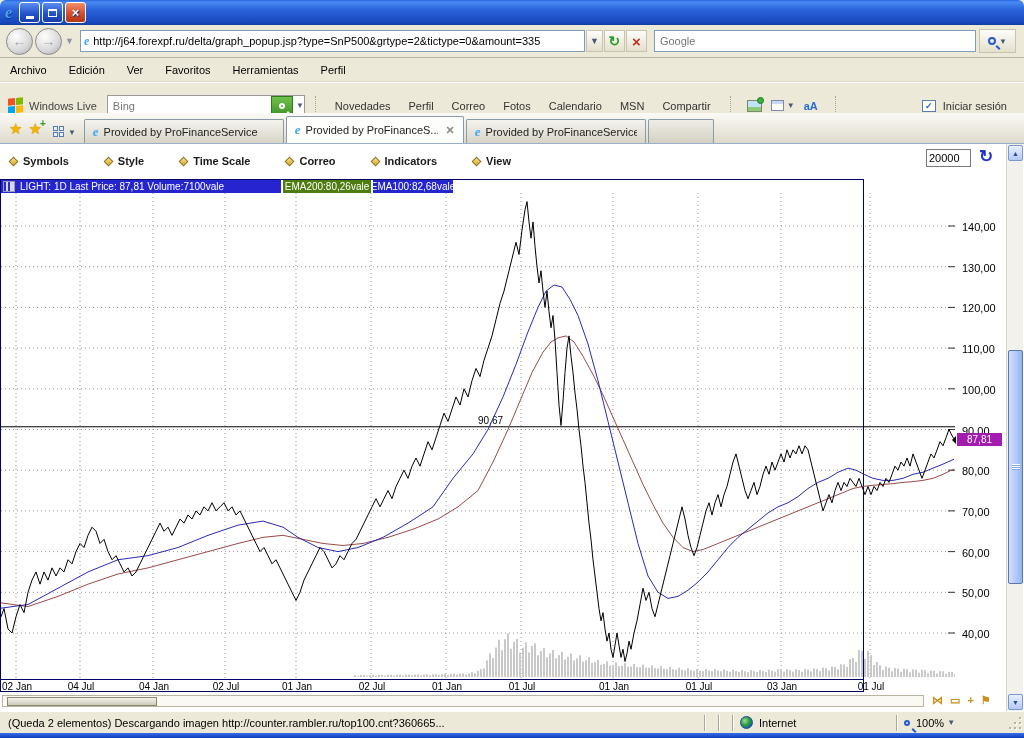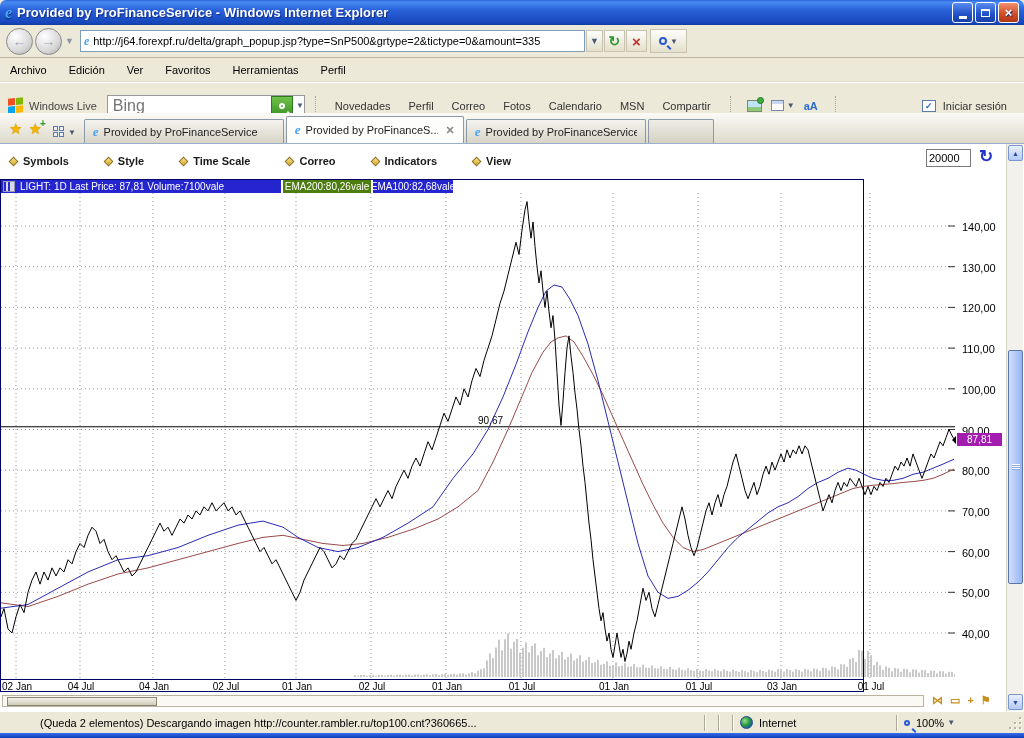--- a/index.html
+++ b/index.html
@@ -53,21 +53,21 @@
   .menu-item { margin-right:22px; color:#000; cursor:default; }
 
   
   .livebar { position:absolute; left:0; top:82px; width:1024px; height:47px; background:#ece9d8;
     border-top:1px solid #fff; border-bottom:1px solid #b0ac98; display:flex; align-items:center; padding:0 8px; }
   .wl-flag { width:15px; height:15px; display:grid; grid-template-columns:7px 7px; grid-template-rows:7px 7px; gap:1px; transform:skewY(-6deg); margin-right:6px; }
   .wl-flag i:nth-child(1){background:#f25022;} .wl-flag i:nth-child(2){background:#7fba00;}
   .wl-flag i:nth-child(3){background:#00a4ef;} .wl-flag i:nth-child(4){background:#ffb900;}
   .wl-brand { color:#444; margin-right:10px; }
   .bingbox { width:198px; height:22px; background:#fff; border:1px solid #9a9a9a; display:flex; align-items:center; padding-left:5px; }
-  .bingbox input { flex:1; border:none; outline:none; font-size:16px; color:#9a9a9a; background:transparent; font-family:"Liberation Sans",sans-serif; min-width:0;}
+  .bingbox input { flex:1; border:none; outline:none; font-size:11px; color:#9a9a9a; background:transparent; font-family:"Liberation Sans",sans-serif; min-width:0;}
   .bing-btn { width:22px; height:20px; background:linear-gradient(#6fc24a,#3f9426); border:1px solid #2f7a1a; display:flex; align-items:center; justify-content:center; }
   .bing-btn .mag { width:6px; height:6px; }
   .live-sep { width:1px; height:20px; border-left:1px dotted #a8a494; margin:0 10px; }
   .live-link { margin:0 9px; color:#333; cursor:pointer; white-space:nowrap; }
   .live-iconbtn { width:24px; height:22px; display:flex; align-items:center; justify-content:center; margin:0 2px; }
   .pic-icon { width:15px; height:12px; background:linear-gradient(#bfe3f7 55%,#8ec97a 55%); border:1px solid #7a8a6a; position:relative; }
   .pic-icon::after { content:""; position:absolute; right:-3px; top:-4px; width:5px; height:5px; border-radius:50%; background:#3fae3f; border:1px solid #1a7a1a; }
   .form-icon { width:15px; height:11px; background:#fff; border:1px solid #7a8aa8; box-shadow:inset 0 3px 0 #c8d8f0; }
   .translate-icon { font-size:11px; font-weight:bold; color:#2a6ad0; }
   .signin-icon { width:14px; height:12px; background:#fff; border:1px solid #5a7ab0; color:#2a5ad0; font-size:9px; line-height:11px; text-align:center; font-weight:bold; }
@@ -126,21 +126,21 @@
   .vscroll { position:absolute; left:1006px; top:0; width:17px; height:567px; background:#f2f1ec; border-left:1px solid #d8d4c4; }
   .varrow { position:absolute; left:1px; width:15px; height:16px; background:linear-gradient(#e8effd,#b4c9f6); border:1px solid #7a96cc; border-radius:2px;
     color:#2a4a9a; font-size:7px; text-align:center; line-height:15px; }
   .varrow.up { top:1px; } .varrow.down { bottom:1px; }
   .vthumb { position:absolute; left:1px; top:206px; width:15px; height:234px; background:linear-gradient(90deg,#d3defc,#96b5f4); border:1px solid #5a76ac; border-radius:2px; }
   .vthumb::after { content:""; position:absolute; left:3px; top:50%; width:8px; height:6px;
     background:repeating-linear-gradient(#ffffff 0 1px,#8aa8e0 1px 2px); transform:translateY(-50%); }
 
   
   .statusbar { position:absolute; left:0; top:711px; width:1024px; height:22px; background:#ece9d8;
-    border-top:1px solid #fff; display:flex; align-items:center; font-size:11px; color:#000;padding-left:32px; }
+    border-top:1px solid #fff; display:flex; align-items:center; font-size:11px; color:#000; }
   .status-msg { flex:1; padding-left:8px; white-space:nowrap; overflow:hidden; }
   .status-div { width:1px; height:16px; border-left:1px solid #aca899; border-right:1px solid #fff; margin:0 6px; }
   .status-pane { display:flex; align-items:center; }
   .globe { width:13px; height:13px; border-radius:50%; margin-right:6px;
     background:radial-gradient(circle at 35% 35%, #9ae09a, #2a9a3a 45%, #1a5ab8 80%); border:1px solid #1a4a8a; }
   .zoom-pane { width:96px; }
   .zoom-pane .mag { width:6px; height:6px; margin-right:6px; }
   .grip { width:14px; height:14px; margin:0 2px 0 8px; position:relative; }
   .grip i { position:absolute; width:2px; height:2px; background:#b8b4a0; box-shadow:1px 1px 0 #fff; }
   .grip i:nth-child(1){ right:1px; bottom:1px; } .grip i:nth-child(2){ right:1px; bottom:6px; }
@@ -149,21 +149,20 @@
   .bottomedge { position:absolute; left:0; top:733px; width:1024px; height:5px;
     background:linear-gradient(#3a6fe8,#0a3bb9); }
 </style>
 </head>
 <body>
 
 <div class="window">
 
   <div class="titlebar">
     <span class="ie-e">e</span>
-    <span class="title-text">Provided by ProFinanceService - Windows Internet Explorer</span>
     <span class="winbtn">
         <span class="minbar"></span>
       </span>
     <span class="winbtn">
         <span class="restbox"></span>
       </span>
     <span class="winbtn close">
         <span class="xglyph">×</span>
       </span>
   </div>
@@ -172,20 +171,23 @@
     <span class="navcircle">←</span>
     <span class="navcircle">→</span>
     <span class="navchev">▼</span>
     <span class="addrbox">
       <span class="ie-e">e</span>
       <input readonly="" value="http://j64.forexpf.ru/delta/graph_popup.jsp?type=SnP500&amp;grtype=2&amp;tictype=0&amp;amount=335" style="">
     </span>
     <span class="sqbtn addr-drop">▼</span>
     <span class="sqbtn nav-refresh">↻</span>
     <span class="sqbtn nav-stop">×</span>
+    <span class="searchbox">
+      <input placeholder="Google" style="">
+    </span>
     <span class="sqbtn go-search">
       <span class="mag"></span>
       <span class="chev">▼</span>
     </span>
   </div>
 
   <div class="menubar">
     <span class="menu-item">Archivo</span>
     <span class="menu-item">Edición</span>
     <span class="menu-item">Ver</span>

